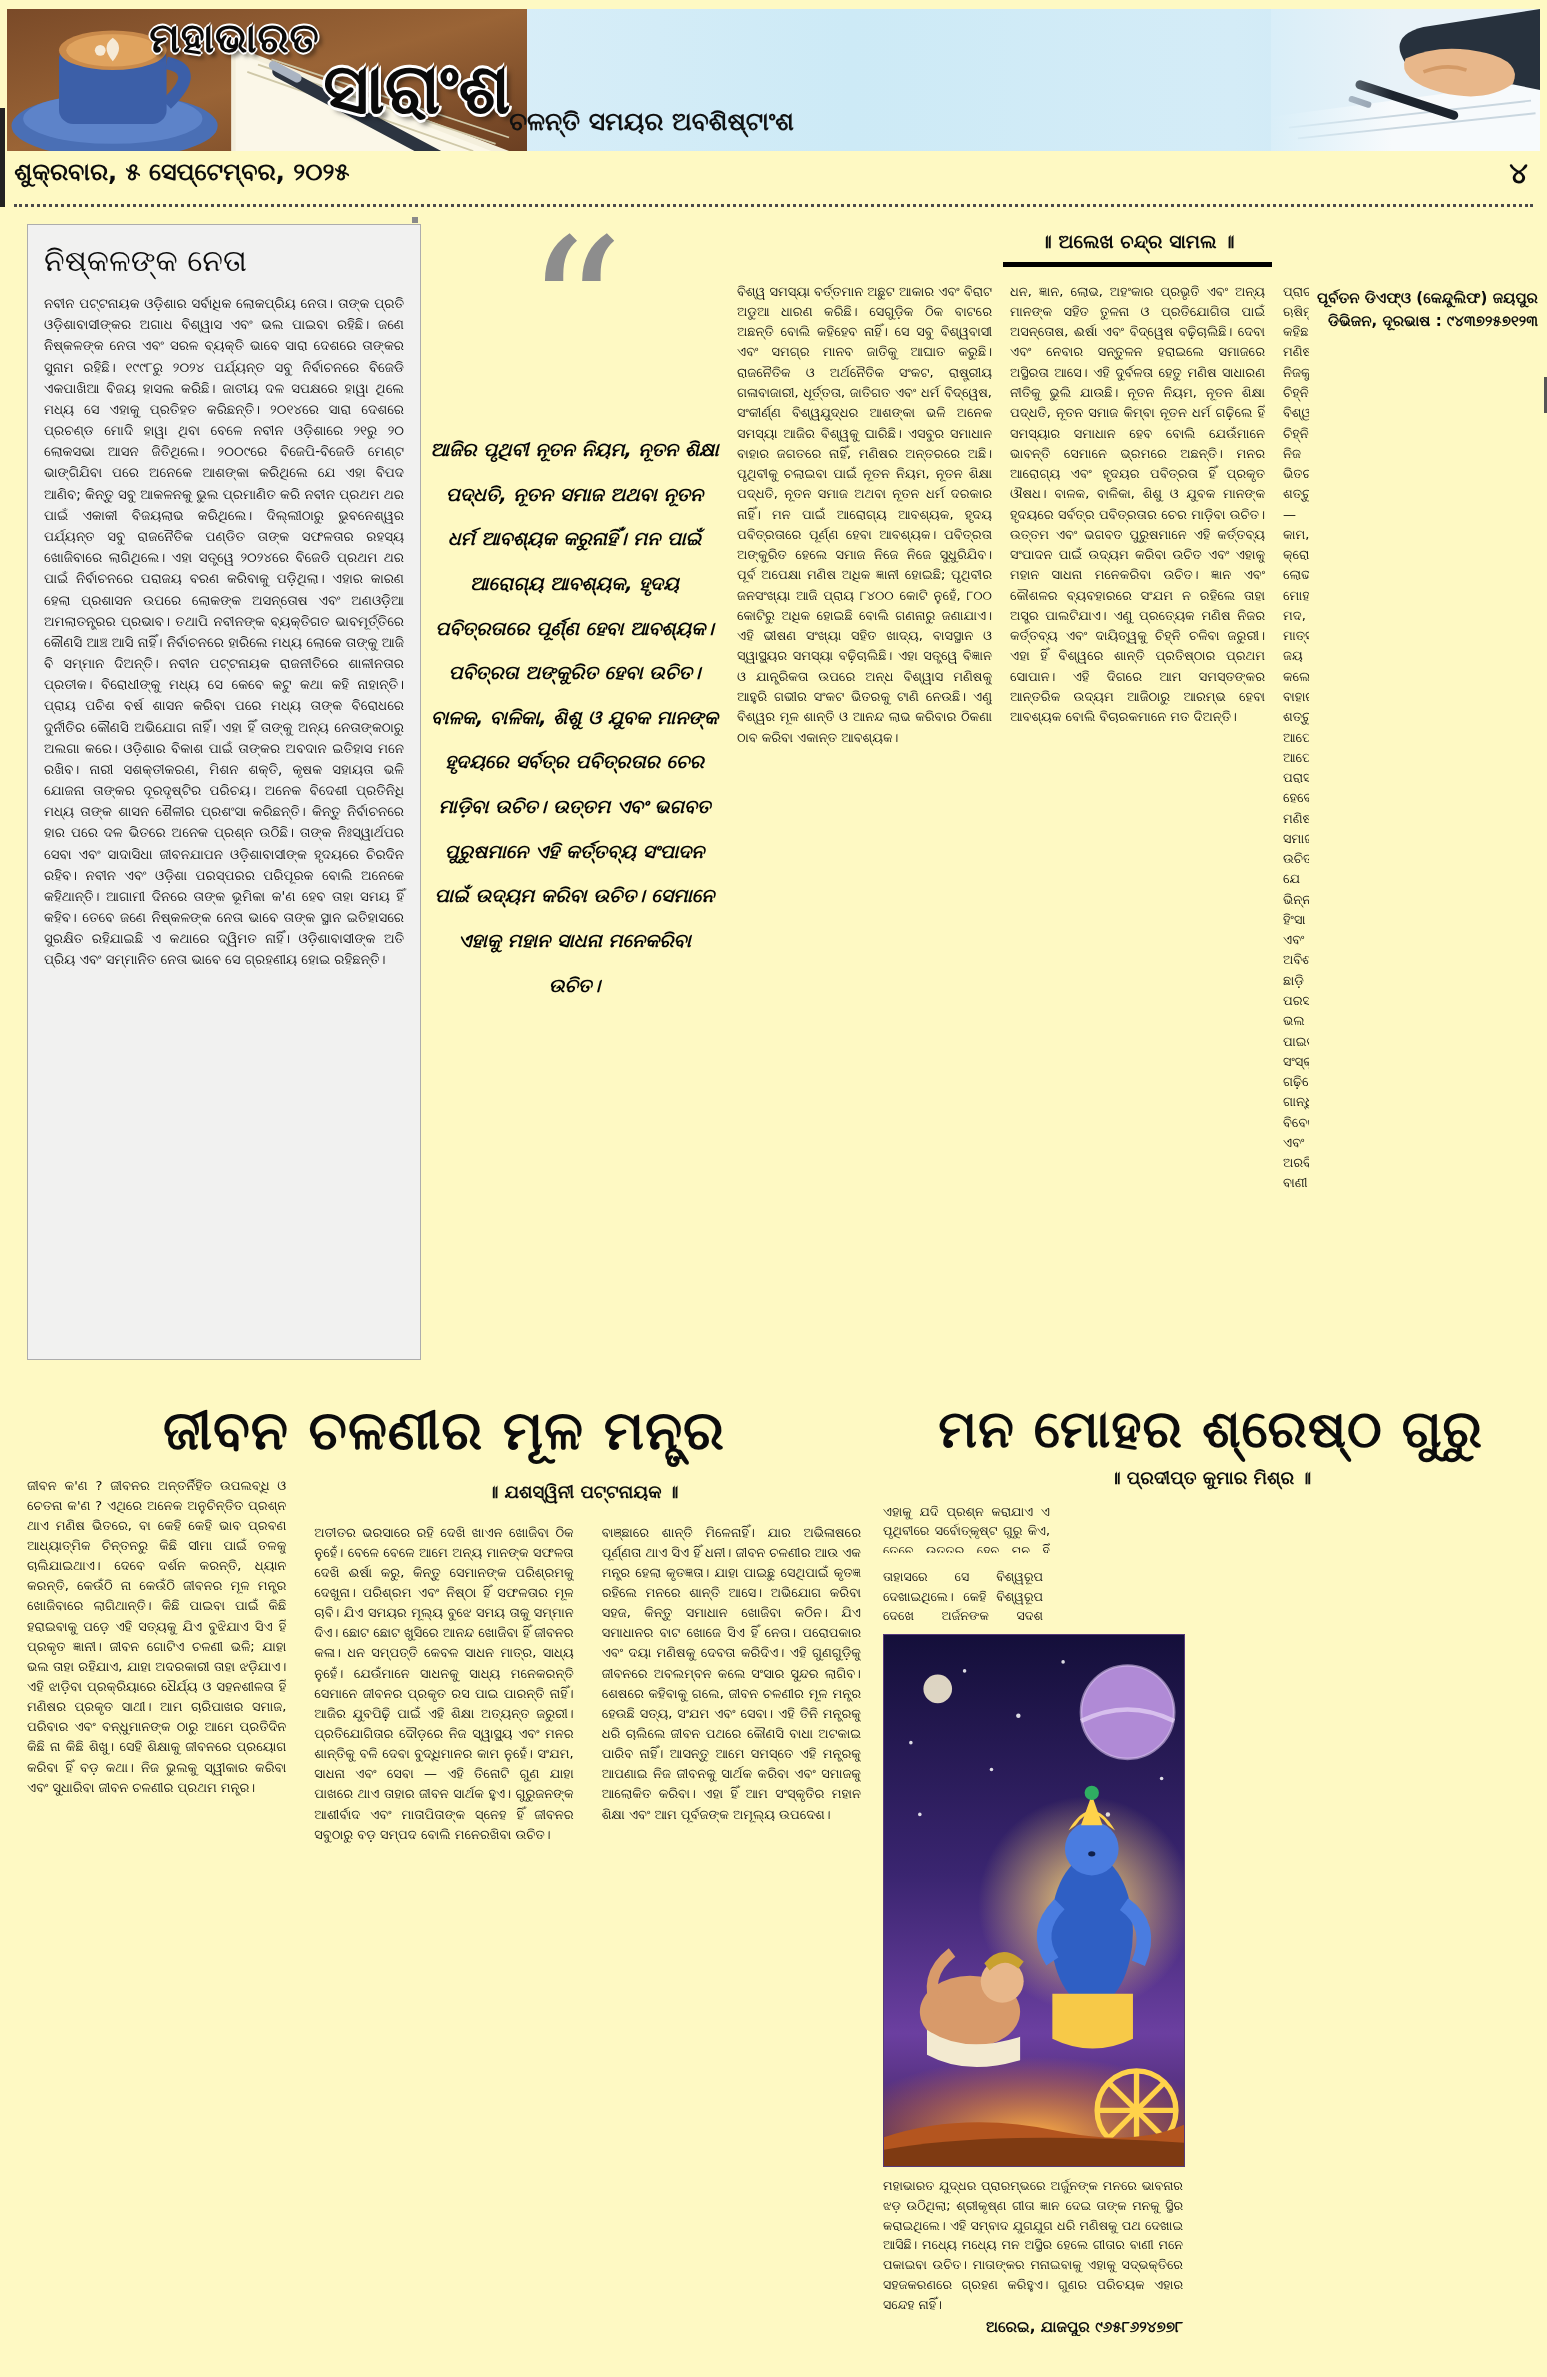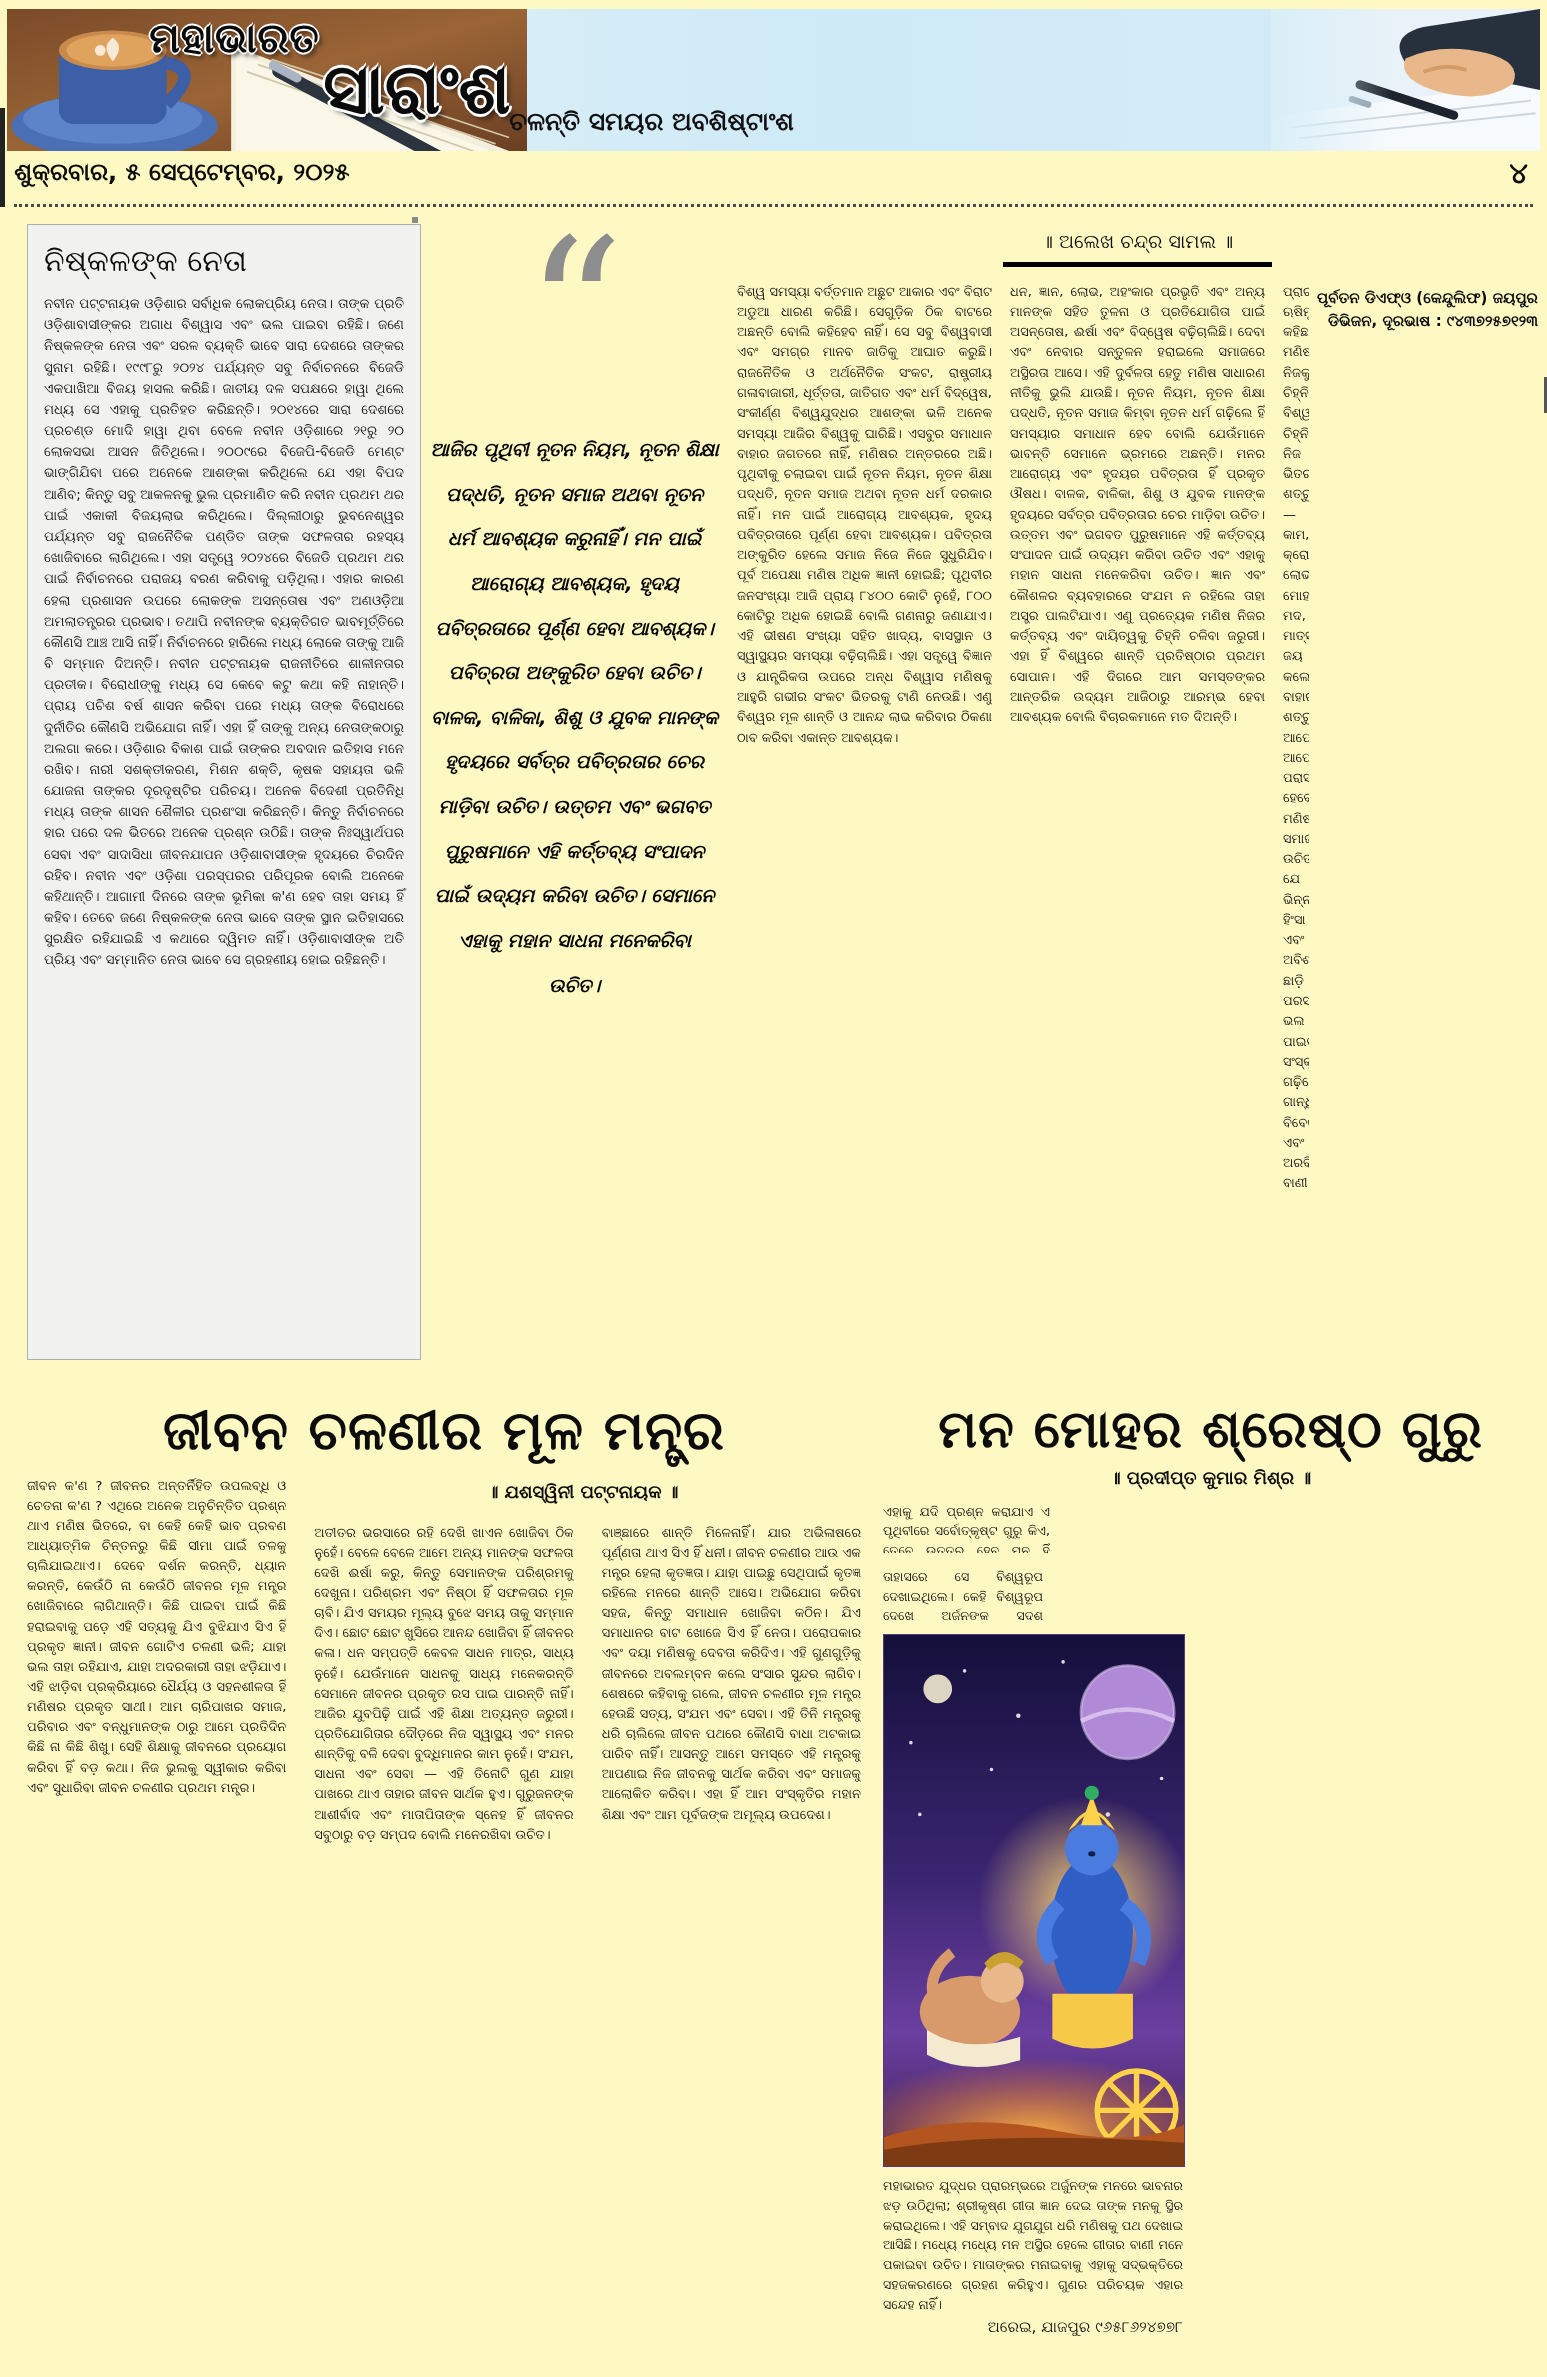--- a/index.html
+++ b/index.html
@@ -26,21 +26,21 @@
       border:0.9px solid #adadad;padding:16px 16px 14.3px 16px;overflow:hidden;}
   .box-headline{font-size:30px;font-weight:normal;text-align:left;margin:1.8px 0 14.3px 0;}
   .box-body{font-size:13.4px;line-height:1.58;text-align:justify;}
   
   .quote-col{position:absolute;left:430px;top:229px;width:289px;text-align:center;}
   .quote-mark{font-size:193px;line-height:.85;color:#8d8d8d;font-family:"DejaVu Serif","Liberation Serif",serif;height:175px;}
   .quote-text{margin-top:23px;font-size:19px;font-weight:bold;font-style:italic;line-height:2.35;color:#050505;}
   
   .vishwa{position:absolute;left:737px;top:221px;width:801px;height:1156px;}
   .vishwa-headline{font-size:57px;font-weight:bold;text-align:center;letter-spacing:1.8px;}
-  .vishwa-byline{font-size:19px;font-weight:normal;text-align:center;margin-top:9px;}
+  .vishwa-byline{font-size:19px;font-weight:bold;text-align:center;margin-top:9px;}
   .vishwa-rule{width:269px;height:5.4px;background:#000;margin:9px auto 0 auto;}
   .vishwa-cols{display:flex;gap:18px;margin-top:14.3px;height:914px;overflow:hidden;}
   .vcol{flex:1;font-size:13px;line-height:1.56;text-align:justify;overflow:hidden;}
   .vcol-last{display:flex;flex-direction:row;gap:8px;}
   .vcol-last .vcol-text{flex:1;overflow:hidden;}
   .credit{font-size:15px;font-weight:bold;text-align:right;line-height:1.5;margin-top:5.4px;}
   
   .jeebana{position:absolute;left:27px;top:1399px;width:834px;height:966px;}
   .jeebana-headline{font-size:54px;font-weight:bold;text-align:center;letter-spacing:0.9px;}
   .jeebana-body{position:relative;margin-top:12.6px;height:874px;overflow:hidden;}
@@ -52,21 +52,21 @@
   .mana{position:absolute;left:883px;top:1399px;width:655px;height:970px;}
   .mana-headline{font-size:52px;font-weight:bold;text-align:center;letter-spacing:0.9px;}
   .mana-byline{font-size:18px;font-weight:bold;text-align:center;margin-top:7.2px;}
   .mana-cols{display:flex;gap:14.3px;margin-top:12.6px;height:834px;overflow:hidden;flex-direction:column;}
   .mcol{font-size:12.7px;line-height:1.54;text-align:justify;overflow:hidden;}
   .mcol-1{width:167px;}
   .mcol-2{width:160px;}
   .mcol-img{width:300px;display:flex;flex-direction:column;}
   .gita-image{width:300px;height:531px;border:0.9px solid #553a7a;}
   .below-image{font-size:12.7px;line-height:1.55;text-align:justify;margin-top:9px;flex:1;overflow:hidden;}
-  .mana-credit{font-size:15.2px;font-weight:normal;text-align:right;margin-top:3.6px;}
+  .mana-credit{font-size:15.2px;font-weight:bold;text-align:right;margin-top:3.6px;}
   .right-edge-line{position:absolute;right:0px;top:377px;width:2.7px;height:36px;background:#555;}
   .tiny-square{position:absolute;left:412px;top:217px;width:6.3px;height:6.3px;background:#8a8a8a;}
 </style>
 </head>
 <body>
 
 <div class="page">
 
   <div class="page-left-smudge"></div>
 

